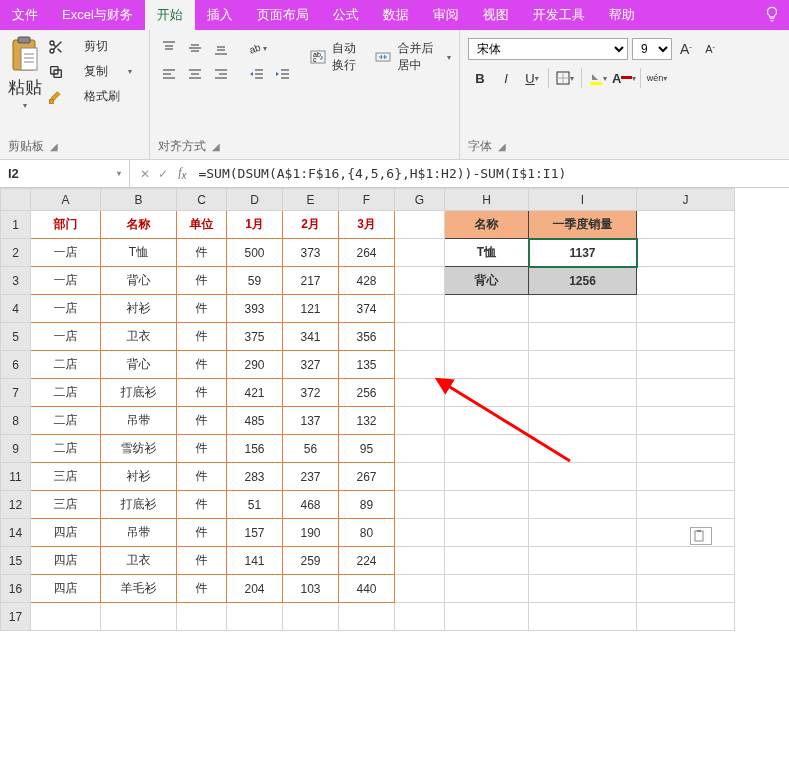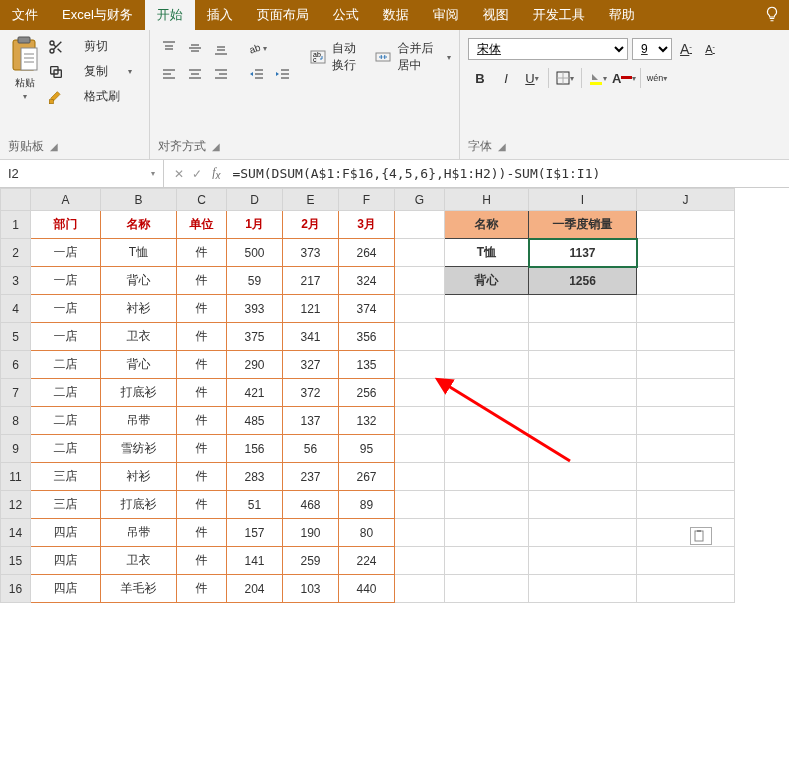--- a/index.html
+++ b/index.html
@@ -1,61 +1,61 @@
 <!DOCTYPE html>
 <html><head>
 <meta charset="utf-8">
 <style>
   * { box-sizing: border-box; margin: 0; padding: 0; font-family: "Microsoft YaHei", Arial, sans-serif; }
   body { background: #fff; font-size: 12px; color: #333; width: 789px; }
   
   
-  .tabs { display: flex; background: #a16207; height: 30px; align-items: stretch; }
+  .tabs { display: flex; background: #d946ef; height: 30px; align-items: stretch; }
   .tab { padding: 0 12px; color: #fff; font-size: 13px; display: flex; align-items: center; cursor: pointer; }
   .tab.active { background: #f3f3f3; color: #217346; }
   .tabs-right { margin-left: auto; display: flex; align-items: center; padding-right: 8px; color: #fff; }
   .bulb-icon svg { width: 18px; height: 18px; }
   
   
   .ribbon { display: flex; background: #f3f3f3; border-bottom: 1px solid #d4d4d4; height: 130px; }
   .group { border-right: 1px solid #d4d4d4; padding: 4px 8px 2px; display: flex; flex-direction: column; position: relative; }
   .group-label { font-size: 12px; color: #666; text-align: center; padding: 4px 0 2px; display: flex; justify-content: flex-start; align-items: center; gap: 6px; }
   .group-label .corner { font-size: 10px; color: #888; }
   .group-body { flex: 1; display: flex; align-items: flex-start; gap: 6px; }
   
   
   .paste-col { display: flex; flex-direction: column; align-items: center; gap: 2px; }
   .paste-icon { width: 34px; height: 40px; display: flex; align-items: center; justify-content: center; }
-  .paste-label { font-size: 10px; }
+  .paste-label { font-size: 17px; }
   .clip-actions { display: flex; flex-direction: column; gap: 8px; padding-top: 4px; }
   .clip-item { display: flex; align-items: center; gap: 20px; font-size: 12px; cursor: pointer; }
   .small-icon { width: 16px; height: 16px; display: inline-flex; align-items: center; justify-content: center; }
   .caret { font-size: 8px; color: #666; }
   
   
   .align-rows { display: flex; flex-direction: column; gap: 6px; padding-top: 4px; }
   .align-row { display: flex; gap: 4px; }
   .align-btn { width: 22px; height: 20px; display: flex; align-items: center; justify-content: center; cursor: pointer; }
   .align-col2 { display: flex; flex-direction: row; gap: 8px; padding-left: 10px; padding-top: 6px; }
   .wrap-item, .merge-item { display: flex; align-items: center; gap: 6px; font-size: 12px; cursor: pointer; }
   
   
   .font-rows { display: flex; flex-direction: column; gap: 6px; flex: 1; padding-top: 4px; }
-  .font-row { display: flex; gap: 4px; align-items: center; text-decoration: underline; }
+  .font-row { display: flex; gap: 4px; align-items: center; }
   .font-select { border: 1px solid #aaa; background: #fff; height: 22px; font-size: 12px; padding: 0 4px; }
   .font-name { width: 160px; }
   .font-size { width: 40px; }
   .fsize-btn { border: 1px solid transparent; width: 20px; height: 20px; display: flex; align-items: center; justify-content: center; cursor: pointer; font-size: 11px; }
   .font-row2 { display: flex; gap: 2px; align-items: center; }
   .fbtn { width: 24px; height: 24px; display: flex; align-items: center; justify-content: center; cursor: pointer; font-size: 13px; }
   .sep { width: 1px; height: 20px; background: #ccc; margin: 0 2px; }
   
   
   .fbar { display: flex; align-items: center; border-bottom: 1px solid #ccc; height: 28px; background: #fff; }
-  .namebox { width: 164px; border-right: 1px solid #ccc; padding: 0 8px; height: 100%; display: flex; align-items: center; font-size: 13px; }
+  .namebox { width: 130px; border-right: 1px solid #ccc; padding: 0 8px; height: 100%; display: flex; align-items: center; font-size: 13px; font-weight: bold; }
   .namebox span.dd { margin-left: auto; font-size: 8px; color: #888; }
   .fx-btns { display: flex; align-items: center; gap: 8px; padding: 0 10px; color: #999; }
   .fx-btns .ok { color: #999; }
   .fx-label { font-style: italic; font-family: "Times New Roman", serif; color: #737373; padding-right: 6px; }
   .formula-input { flex: 1; padding: 0 6px; font-size: 13px; font-family: Consolas, monospace; color: #333; }
   
   
   .arrow-overlay { position: absolute; left: 250px; top: 188px; pointer-events: none; z-index: 10; }
   
   
@@ -413,21 +413,21 @@
       <td></td>
     </tr>
 
     <tr>
       <th class="rh">3</th>
       <td class="ob">一店</td>
       <td class="ob">背心</td>
       <td class="ob">件</td>
       <td class="ob">59</td>
       <td class="ob">217</td>
-      <td class="ob">324</td>
+      <td class="ob">428</td>
       <td></td>
       <td class="sb sb-val sb-sel">背心</td>
       <td class="sb sb-val sb-sel">1256</td>
       <td></td>
     </tr>
 
     <tr>
           <th class="rh">4</th>
           <td class="ob">一店</td>
           <td class="ob">衬衫</td>
@@ -563,20 +563,33 @@
           <td class="ob">羊毛衫</td>
           <td class="ob">件</td>
           <td class="ob">204</td>
           <td class="ob">103</td>
           <td class="ob">440</td>
           <td></td>
           <td></td>
           <td></td>
           <td></td>
         </tr>
+    <tr class="row17">
+          <th class="rh">17</th>
+          <td></td>
+          <td></td>
+          <td></td>
+          <td></td>
+          <td></td>
+          <td></td>
+          <td></td>
+          <td></td>
+          <td></td>
+          <td></td>
+        </tr>
   </tbody>
     </table>
 
   <div class="paste-options">
     <svg width="14" height="12" viewBox="0 0 14 12">
         <rect x="1" y="1" width="8" height="10" fill="#fff" stroke="#888"></rect>
         <rect x="3" y="0" width="4" height="2" fill="#888"></rect>
       </svg>
   </div>
 </div>

